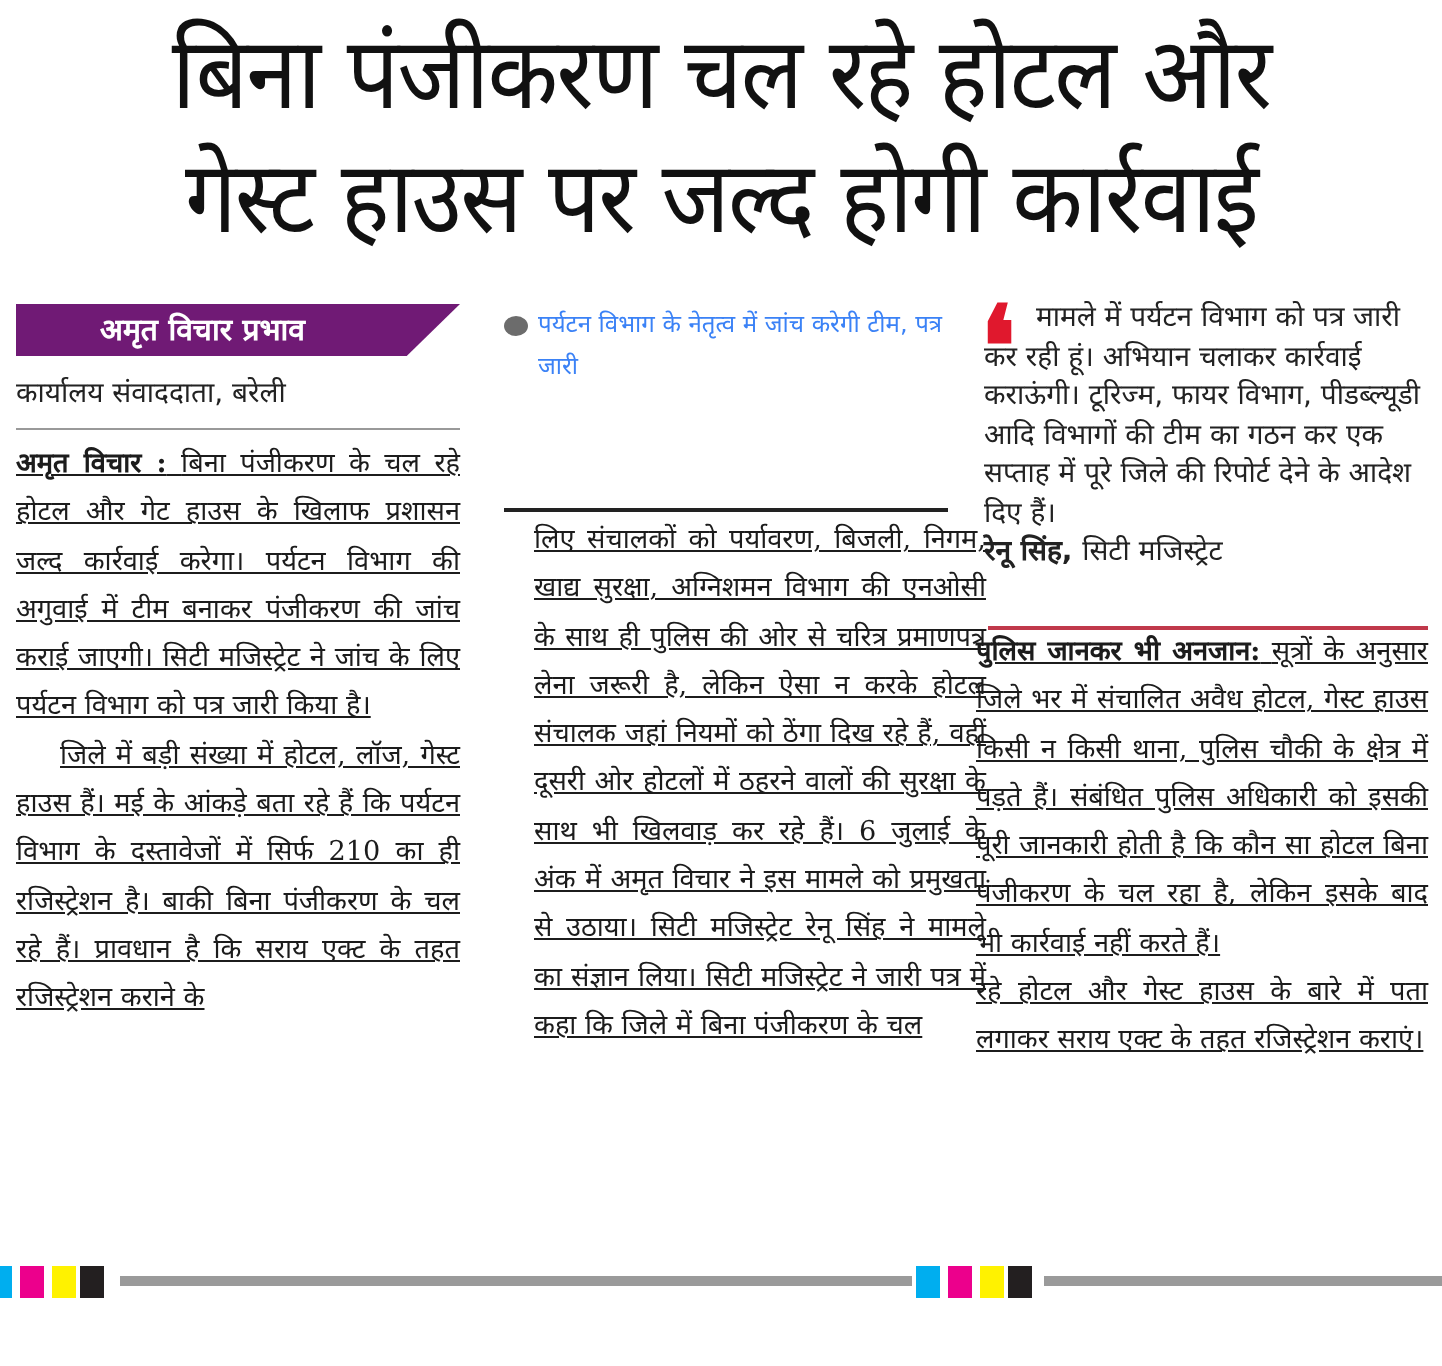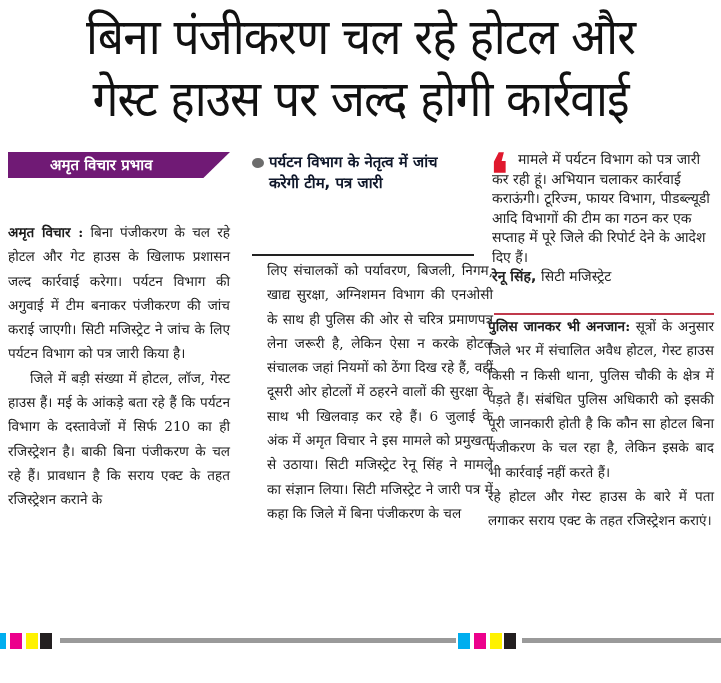--- a/index.html
+++ b/index.html
@@ -25,29 +25,29 @@
     }
     .byline {
       margin-top: 8px; font-size: 14px; line-height: 22px; color: #222;
       padding-bottom: 6px; border-bottom: 1px solid #999; width: 222px;
     }
 
     .body-text {
       font-family: "DejaVu Serif", serif; font-size: 13.6px; line-height: 24.3px;
       text-align: justify; color: #1c1c1c;
     }
-    .body-text p { text-indent: 0; }
+    .body-text p { text-indent: 0; text-decoration: underline; }
     .body-text p.indent { text-indent: 22px; }
     .body-text .lead { font-weight: bold; }
 
     .col1-body { position: absolute; left: 8px; top: 220px; width: 222px; }
 
     
     .col2-highlights { position: absolute; left: 252px; top: 152px; width: 220px; }
-    .hl-item { display: flex; font-weight: bold; font-size: 15px; line-height: 21px; color: #0f172a; margin-bottom: 6px; }
+    .hl-item { display: flex; font-weight: normal; font-size: 12px; line-height: 21px; color: #3b82f6; margin-bottom: 6px; }
     .hl-bullet { flex: 0 0 12px; width: 10px; height: 10px; border-radius: 50%; background: #6c6c6c; margin-top: 6px; margin-right: 5px; }
     .hl-rule { position: absolute; left: 252px; top: 254px; width: 222px; height: 2px; background: #222; }
     .col2-body { position: absolute; left: 248px; top: 258px; width: 226px; margin-left: 19px; }
 
     
     .quote { position: absolute; left: 492px; top: 150px; width: 222px; font-size: 14px; line-height: 19.5px; color: #222; }
     .quote-mark {
       position: absolute; left: -2px; top: -4px; font-family: "DejaVu Serif", serif;
       font-size: 56px; line-height: 56px; color: #e0182d; font-weight: bold;
     }
@@ -65,20 +65,21 @@
 </head>
 <body>
 
 <h1 class="headline">
   <span class="line">बिना पंजीकरण चल रहे होटल और</span>
   <span class="line">गेस्ट हाउस पर जल्द होगी कार्रवाई</span>
 </h1>
 
 <div class="col1">
   <div class="badge">अमृत विचार प्रभाव</div>
+  <div class="byline">कार्यालय संवाददाता, बरेली</div>
 </div>
 <div class="col1-body body-text">
   <p>
     <span class="lead">अमृत विचार :</span>
     <span>बिना पंजीकरण के चल रहे होटल और गेट हाउस के खिलाफ प्रशासन जल्द कार्रवाई करेगा। पर्यटन विभाग की अगुवाई में टीम बनाकर पंजीकरण की जांच कराई जाएगी। सिटी मजिस्ट्रेट ने जांच के लिए पर्यटन विभाग को पत्र जारी किया है।</span>
   </p>
   <p class="indent">जिले में बड़ी संख्या में होटल, लॉज, गेस्ट हाउस हैं। मई के आंकड़े बता रहे हैं कि पर्यटन विभाग के दस्तावेजों में सिर्फ 210 का ही रजिस्ट्रेशन है। बाकी बिना पंजीकरण के चल रहे हैं। प्रावधान है कि सराय एक्ट के तहत रजिस्ट्रेशन कराने के</p>
 </div>
 
 <div class="col2-highlights">

